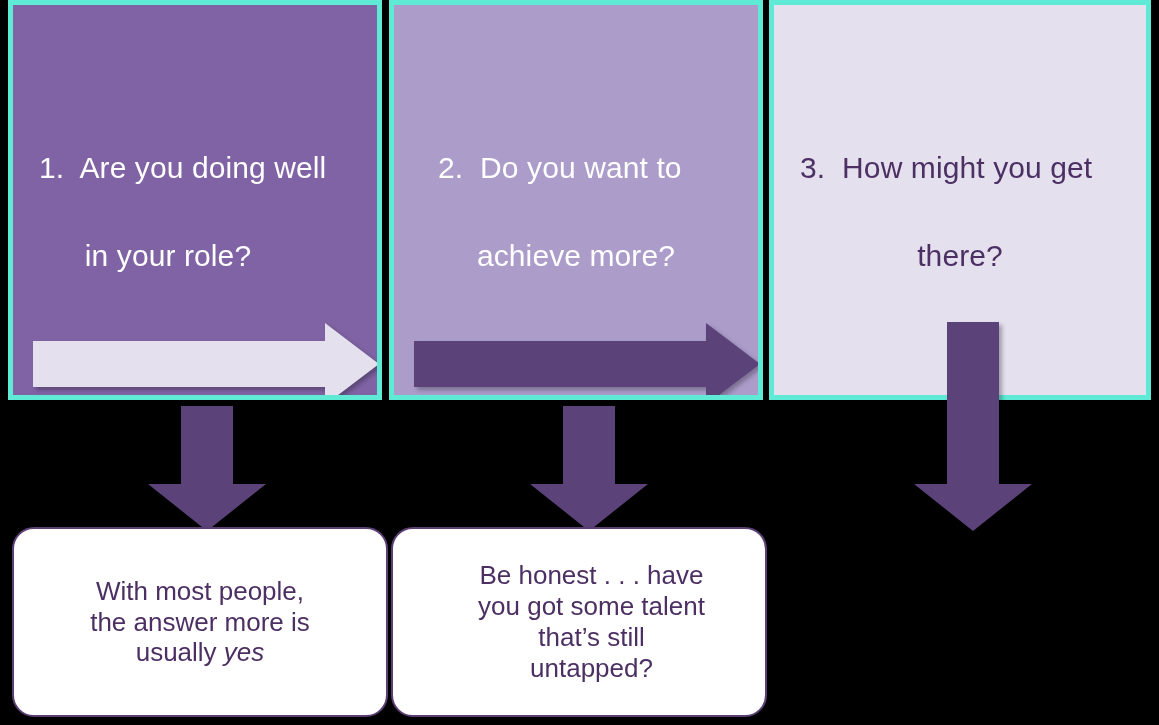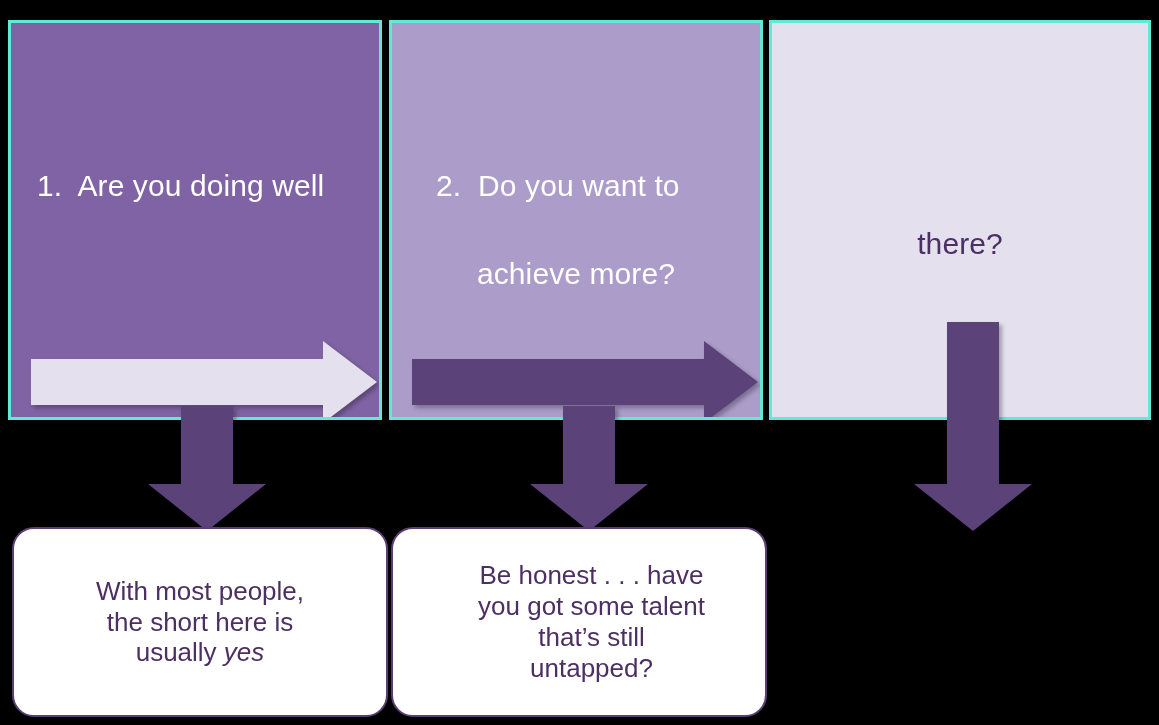--- a/index.html
+++ b/index.html
@@ -1,22 +1,22 @@
 <!DOCTYPE html>
 <html><head>
 <meta charset="utf-8">
 <style>
   html,body{margin:0;padding:0;background:#000;}
   body{width:1159px;height:725px;overflow:hidden;
        font-family:"Liberation Sans","DejaVu Sans",sans-serif;}
   #stage{position:relative;width:1159px;height:725px;background:#000;}
 
   
-  .panel{position:absolute;top:20px;height:400px;box-sizing:border-box;
-         border:3px solid #5eead4;overflow:hidden;}
+  .panel{position:absolute;top:0;height:400px;box-sizing:border-box;
+         border:5px solid #5eead4;overflow:hidden;}
   #panel1{left:8px;width:374px;background:#7f63a4;}
   #panel2{left:389px;width:374px;background:#ab9cca;}
   #panel3{left:769px;width:382px;background:#e4e0ee;}
 
   .qtext{position:absolute;left:0;right:0;top:148px;
          font-size:30px;line-height:1.0;letter-spacing:0.1px;}
   .qline{display:block;white-space:pre;}
   .qline1{text-align:left;}
   .qline2{text-align:center;margin-top:58px;}
   #panel1 .qtext,#panel2 .qtext{color:#ffffff;}
@@ -57,20 +57,21 @@
   .bold{font-weight:bold;}
 </style>
 </head>
 <body>
 
 <div id="stage">
 
   <div class="panel" id="panel1">
     <div class="qtext">
       <span class="qline qline1">1.  Are you doing well</span>
+      <span class="qline qline2">in your role?</span>
     </div>
     <div class="harrow" id="harrow1">
       <svg viewBox="0 0 346 82" preserveAspectRatio="none">
         <polygon points="0,18 292,18 292,0 346,41 292,82 292,64 0,64" fill="#e4e0ee"></polygon>
       </svg>
     </div>
   </div>
 
   <div class="panel" id="panel2">
     <div class="qtext">
@@ -79,20 +80,21 @@
     </div>
     <div class="harrow" id="harrow2">
       <svg viewBox="0 0 346 82" preserveAspectRatio="none">
         <polygon points="0,18 292,18 292,0 346,41 292,82 292,64 0,64" fill="#5b4279"></polygon>
       </svg>
     </div>
   </div>
 
   <div class="panel" id="panel3">
     <div class="qtext">
+      <span class="qline qline1">3.  How might you get</span>
       <span class="qline qline2">there?</span>
     </div>
   </div>
 
   <div class="varrow" id="varrow1">
     <svg viewBox="0 0 118 125" preserveAspectRatio="none">
       <polygon points="33,0 85,0 85,78 118,78 59,125 0,78 33,78" fill="#5b4279"></polygon>
     </svg>
   </div>
   <div class="varrow" id="varrow2">
@@ -102,21 +104,21 @@
   </div>
   <div class="varrow" id="varrow3">
     <svg viewBox="0 0 118 209" preserveAspectRatio="none">
       <polygon points="33,0 85,0 85,162 118,162 59,209 0,162 33,162" fill="#5b4279"></polygon>
     </svg>
   </div>
 
   <div class="cbox" id="cbox1">
     <div class="ctext">
       <span>With most people,</span><br>
-      <span>the short here is</span><br>
+      <span>the answer more is</span><br>
       <span>usually </span><span class="ital">yes</span>
     </div>
   </div>
 
   <div class="cbox" id="cbox2">
     <div class="ctext">
       <span>Be honest . . . have</span><br>
       <span>you got some talent</span><br>
       <span>that’s still</span><br>
       <span>untapped?</span>

